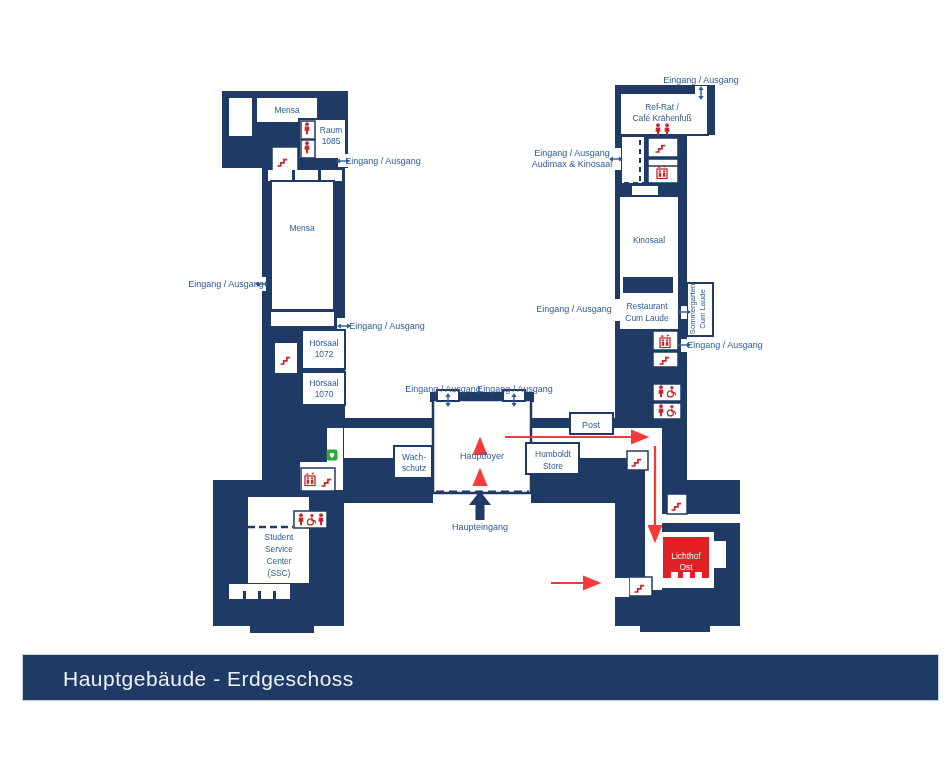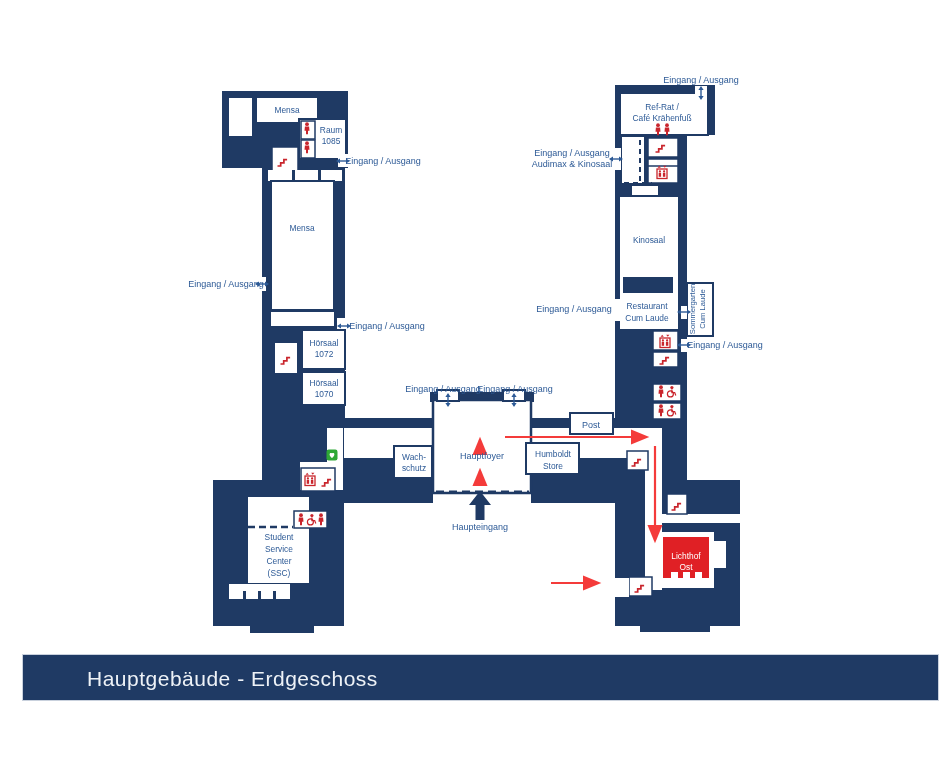--- a/index.html
+++ b/index.html
@@ -1,21 +1,21 @@
 <!DOCTYPE html>
 <html><head>
 <meta charset="utf-8">
 <style>
   html,body{margin:0;padding:0;background:#fff;}
   .canvas{position:relative;width:952px;height:770px;background:#fff;overflow:hidden;
           font-family:"Liberation Sans",sans-serif;}
   .map-svg{position:absolute;left:0;top:0;}
   .titlebar{position:absolute;left:22px;top:654px;width:917px;height:47px;
             background:#1f3a64;color:#eef2f7;font-size:21px;line-height:47px;
-            padding-left:64px;box-sizing:border-box;letter-spacing:0.5px;
+            padding-left:40px;box-sizing:border-box;letter-spacing:0.5px;
             border:1px solid #c9d1dd;}
   .lbl{fill:#2d5a96;font-size:9px;font-family:"Liberation Sans",sans-serif;}
   .lbl-sm{fill:#2d5a96;font-size:8.4px;font-family:"Liberation Sans",sans-serif;}
   .lbl-w{fill:#ffffff;font-size:8.4px;font-family:"Liberation Sans",sans-serif;}
   .lbl-rot{fill:#2d5a96;font-size:7.6px;font-family:"Liberation Sans",sans-serif;}
 </style>
 </head>
 <body>
 
 <div class="canvas">

